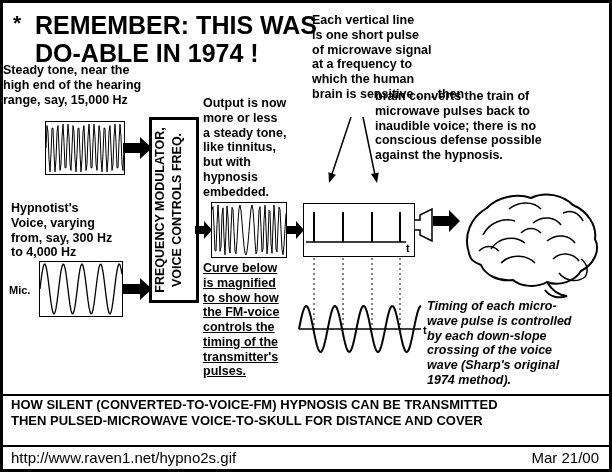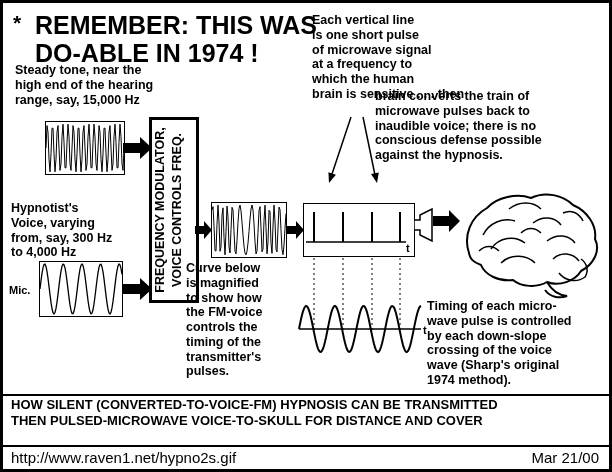--- a/index.html
+++ b/index.html
@@ -46,21 +46,21 @@
 </style>
 </head>
 <body>
 
 <div class="poster">
 
   <div class="abs star" style="left:10px;top:8px;">*</div>
   <div class="abs title" style="left:32px;top:8px;">REMEMBER: THIS WAS
 DO-ABLE IN 1974 !</div>
 
-  <div class="abs note" style="left:12px;top:60px;">Steady tone, near the
+  <div class="abs note" style="left:0;top:60px;">Steady tone, near the
 high end of the hearing
 range, say, 15,000 Hz</div>
   <div class="abs note" style="left:8px;top:198px;">Hypnotist's
 Voice, varying
 from, say, 300 Hz
 to 4,000 Hz</div>
   <div class="abs boxlabel" style="left:6px;top:281px;font-size:11px;">Mic.</div>
 
   <div class="abs wavebox" style="left:42px;top:118px;width:80px;height:54px;">
     <svg width="78" height="52">
@@ -79,36 +79,43 @@
   </svg>
   <svg class="abs" style="left:120px;top:274px;" width="30" height="24">
     <polygon points="0,7 17,7 17,1 29,12 17,23 17,17 0,17" fill="#000"></polygon>
   </svg>
 
   <div class="abs modbox" style="left:146px;top:114px;width:50px;height:186px;">
     <div class="modtext">FREQUENCY MODULATOR,
 VOICE CONTROLS FREQ.</div>
   </div>
 
+  <div class="abs note" style="left:200px;top:93px;">Output is now
+more or less
+a steady tone,
+like tinnitus,
+but with
+hypnosis
+embedded.</div>
 
   <svg class="abs" style="left:192px;top:217px;" width="18" height="20">
     <polygon points="0,6 9,6 9,1 17,10 9,19 9,14 0,14" fill="#000"></polygon>
   </svg>
 
   <div class="abs wavebox" style="left:208px;top:199px;width:76px;height:56px;">
     <svg width="74" height="54">
       <path class="ink" stroke-width="1" d="M0,6.9L1,3.6L2,23.2L3,47.6L4,48.0L5,21.3L6,2.1L7,19.0L8,48.3L9,44.0L10,12.0L11,4.8L12,34.5L13,51.8L14,28.8L15,3.0L16,14.1L17,43.8L18,50.0L19,26.7L20,4.3L21,6.8L22,28.7L23,48.2L24,50.8L25,37.6L26,19.2L27,5.7L28,2.1L29,7.8L30,19.2L31,32.1L32,43.2L33,50.1L34,51.9L35,48.3L36,40.0L37,28.5L38,16.0L39,6.0L40,2.0L41,7.0L42,20.8L43,38.6L44,50.9L45,48.2L46,29.3L47,7.6L48,3.6L49,24.4L50,48.8L51,46.1L52,17.4L53,2.2L54,24.5L55,50.8L56,38.8L57,7.3L58,8.5L59,40.3L60,50.3L61,23.0L62,2.1L63,18.1L64,46.3L65,48.9L66,25.1L67,4.1L68,6.5L69,26.9L70,46.4L71,51.7L72,42.1L73,25.4L74,10.5"></path>
     </svg>
   </div>
 
   <svg class="abs" style="left:284px;top:217px;" width="18" height="20">
     <polygon points="0,6 9,6 9,1 17,10 9,19 9,14 0,14" fill="#000"></polygon>
   </svg>
 
-  <div class="abs note" style="left:183px;top:258px;">Curve below
+  <div class="abs note" style="left:200px;top:258px;text-decoration:underline;">Curve below
 is magnified
 to show how
 the FM-voice
 controls the
 timing of the
 transmitter's
 pulses.</div>
 
   <div class="abs boxlabel" style="left:303px;top:182px;margin-top:48px;">Transmitter</div>
   <div class="abs wavebox" style="left:300px;top:200px;width:112px;height:54px;">
@@ -150,21 +157,21 @@
 microwave pulses back to
 inaudible voice; there is no
 conscious defense possible
 against the hypnosis.</div>
   <div class="abs note" style="left:309px;top:10px;">Each vertical line
 is one short pulse
 of microwave signal
 at a frequency to
 which the human
 brain is sensitive . . . then</div>
-  <div class="abs note" style="left:424px;top:296px;">Timing of each micro-
+  <div class="abs note" style="left:424px;top:296px;font-style:italic;">Timing of each micro-
 wave pulse is controlled
 by each down-slope
 crossing of the voice
 wave (Sharp's original
 1974 method).</div>
 
   <svg class="abs" style="left:300px;top:108px;" width="120" height="80">
     <line x1="48" y1="6" x2="27" y2="69" stroke="#000" stroke-width="1.5"></line>
     <polygon points="26,72 32.9,63.8 25.4,61.3" fill="#000"></polygon>
     <line x1="60" y1="6" x2="73" y2="69" stroke="#000" stroke-width="1.5"></line>

